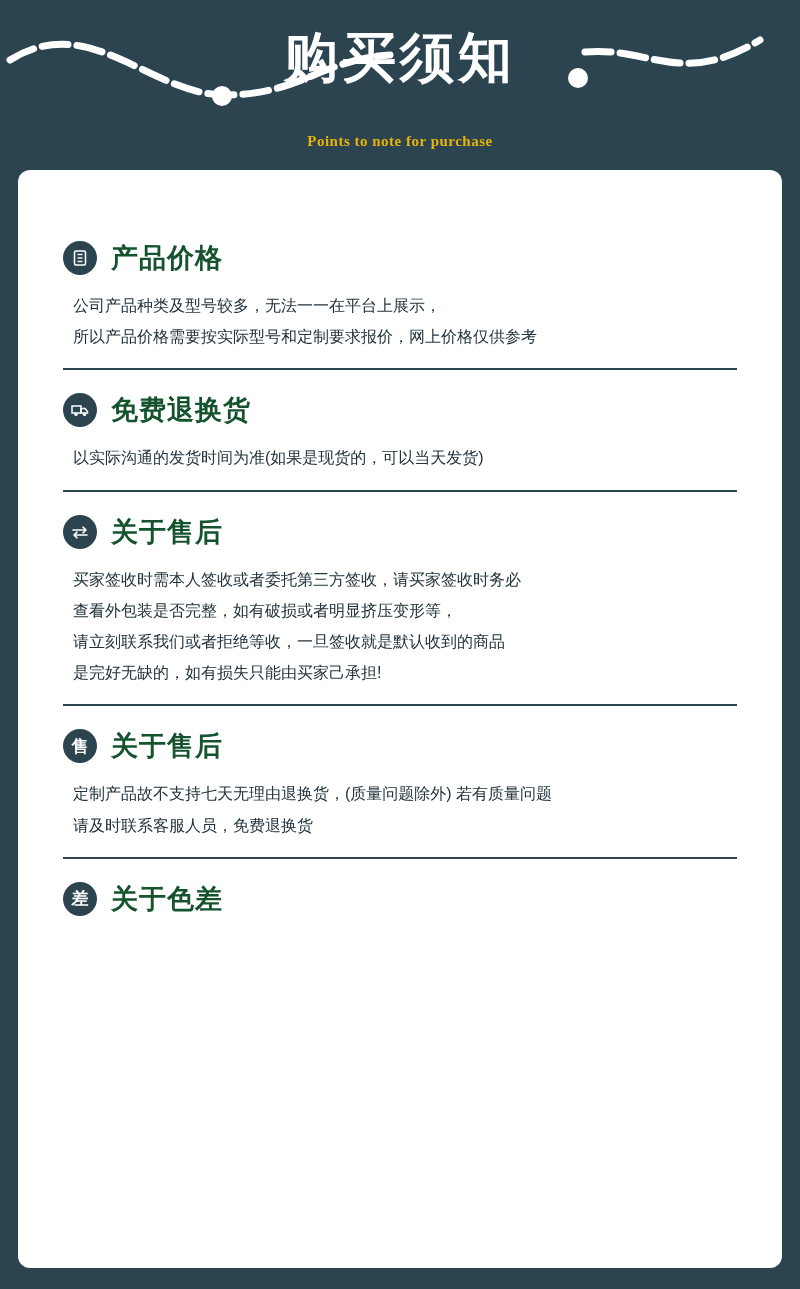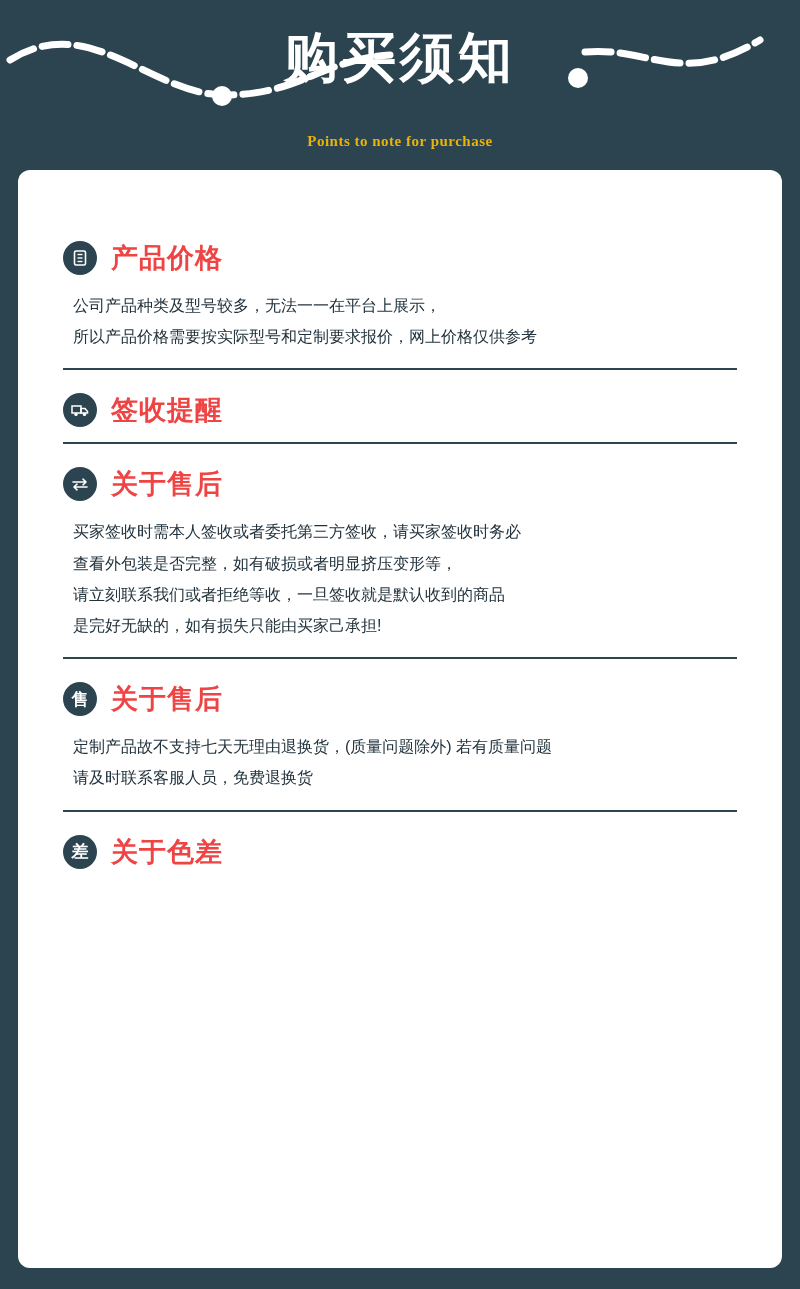--- a/index.html
+++ b/index.html
@@ -86,21 +86,21 @@
     display: flex;
     align-items: center;
     justify-content: center;
     font-size: 17px;
     font-weight: bold;
     flex: 0 0 auto;
     line-height: 1;
   }
   .sec-icon svg { display: block; }
   .sec-title {
-    color: #ef4444;
+    color: #14532d;
     font-size: 27px;
     font-weight: bold;
     letter-spacing: 1px;
   }
   .sec-body {
     color: #22333d;
     font-size: 16px;
     line-height: 1.95;
     padding-left: 10px;
     padding-bottom: 10px;
@@ -150,22 +150,23 @@
     <div class="section">
       <div class="sec-head">
         <div class="sec-icon">
           <svg width="20" height="16" viewBox="0 0 20 16">
             <rect x="2" y="4" width="9" height="7" fill="none" stroke="#ffffff" stroke-width="1.5"></rect>
             <path d="M11,6.5 L15,6.5 L17.5,9.5 L17.5,11 L11,11 Z" fill="none" stroke="#ffffff" stroke-width="1.5"></path>
             <circle cx="6" cy="12.4" r="1.7" fill="#ffffff"></circle>
             <circle cx="14.5" cy="12.4" r="1.7" fill="#ffffff"></circle>
           </svg>
         </div>
-        <div class="sec-title">签收提醒</div>
-      </div>
+        <div class="sec-title">免费退换货</div>
+      </div>
+      <div class="sec-body">以实际沟通的发货时间为准(如果是现货的，可以当天发货)</div>
       <div class="sep"></div>
     </div>
 
     <div class="section">
       <div class="sec-head">
         <div class="sec-icon">
           <svg width="20" height="16" viewBox="0 0 20 16">
             <path d="M3,6 L16,6 M13,3.2 L16,6 L13,8.8" fill="none" stroke="#ffffff" stroke-width="1.6" stroke-linecap="round" stroke-linejoin="round"></path>
             <path d="M17,11 L4,11 M7,8.2 L4,11 L7,13.8" fill="none" stroke="#ffffff" stroke-width="1.6" stroke-linecap="round" stroke-linejoin="round"></path>
           </svg>

